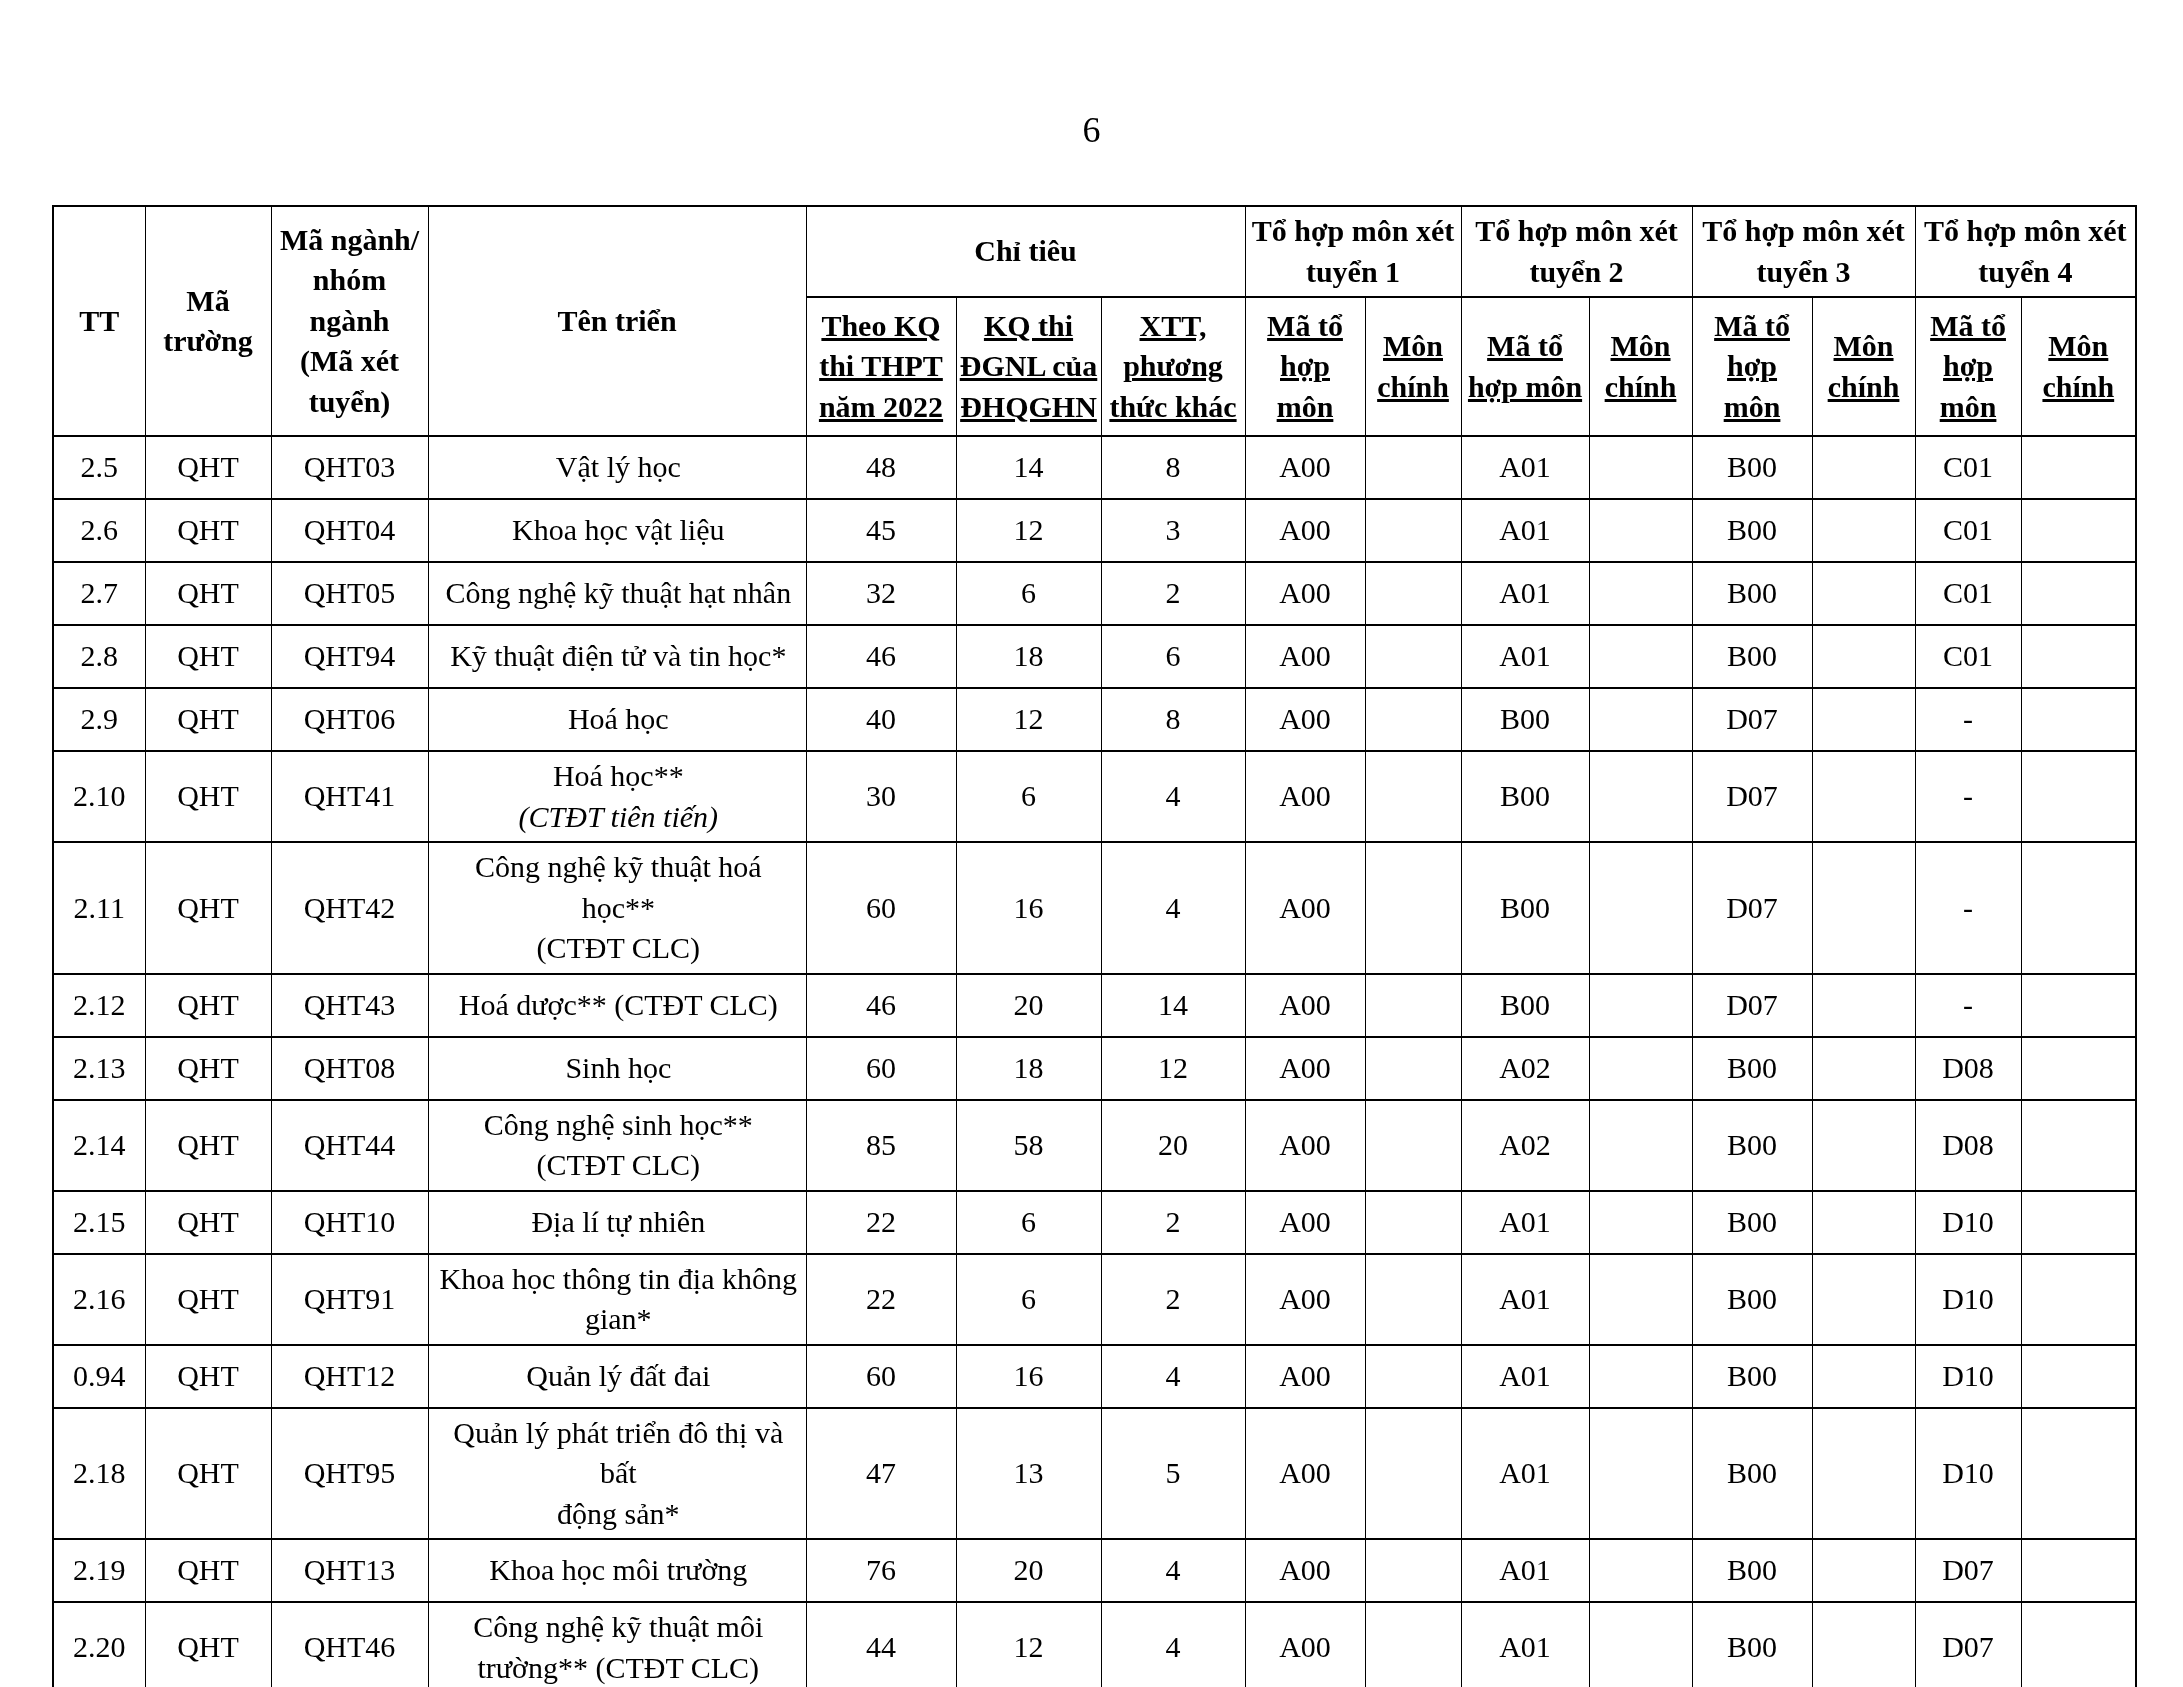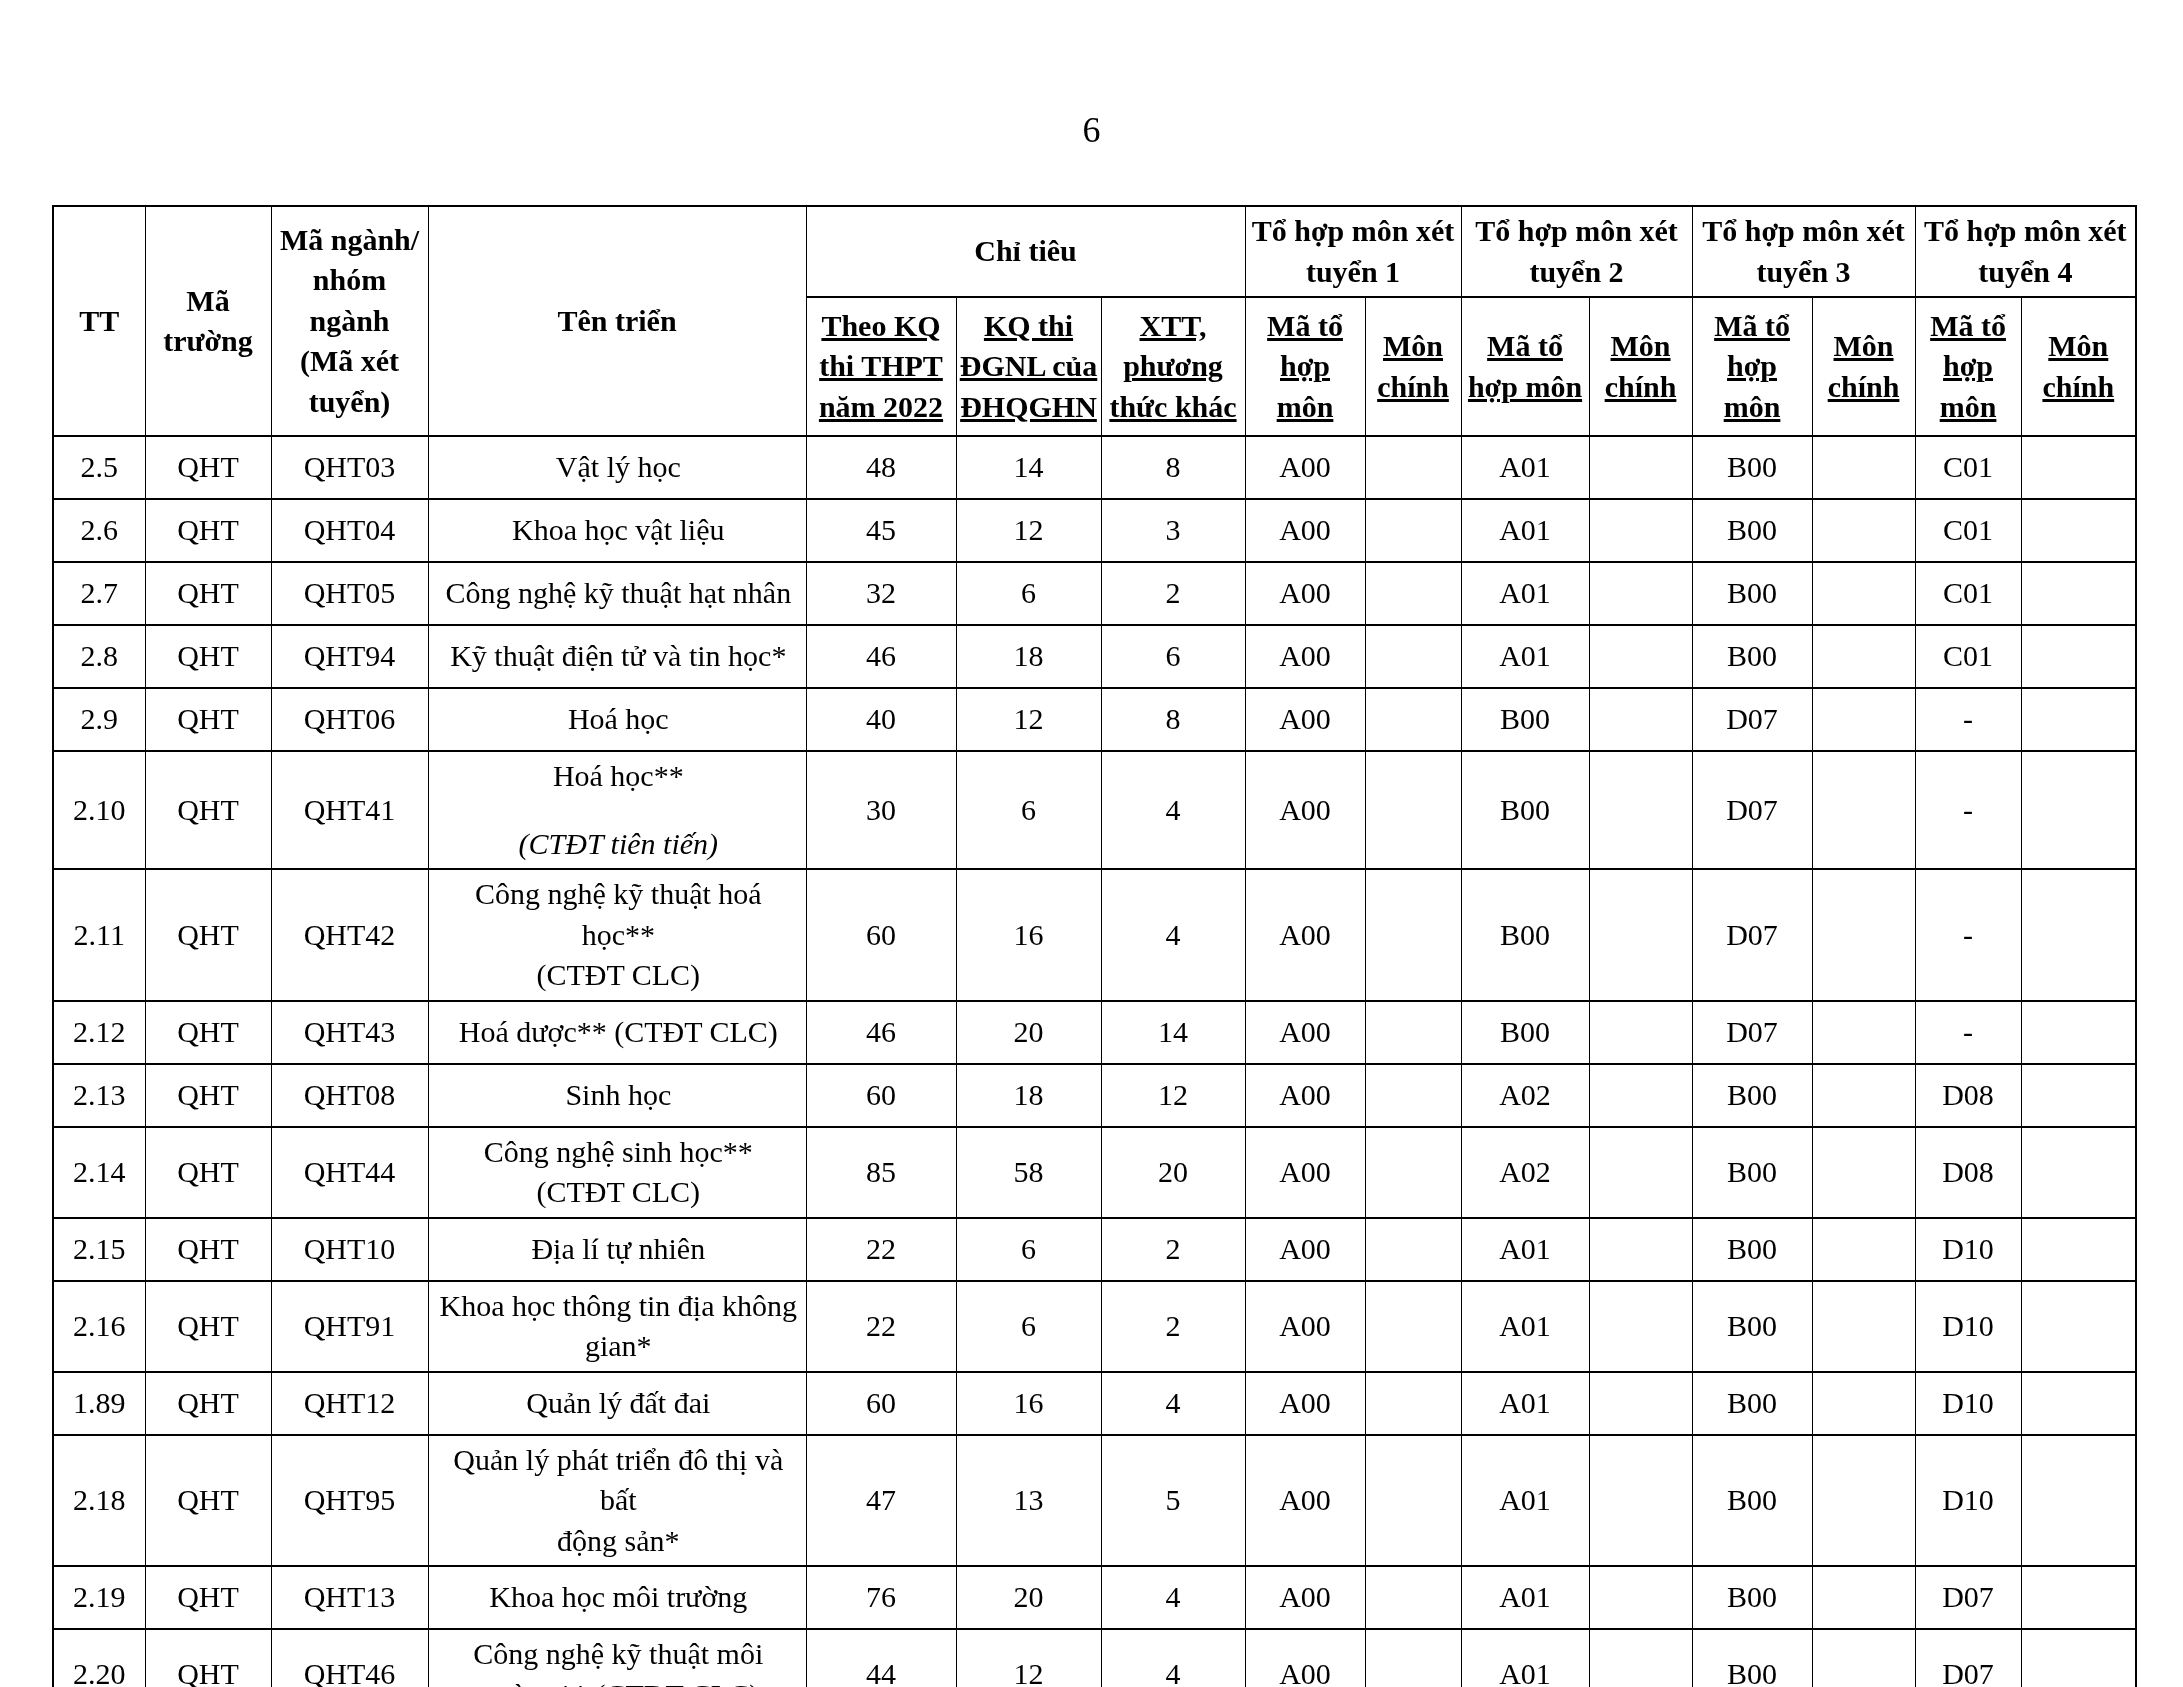--- a/index.html
+++ b/index.html
@@ -45,21 +45,21 @@
   }
   tr.tier1 { height: 83px; }
   tr.tier2 { height: 139px; text-decoration: underline; }
   tbody tr { height: 63px; }
   td.name {
     text-align: center;
     padding-left: 10.6px;
     padding-right: 8px;
   }
   td.name .line { display: block; }
-  td.name .italic { font-style: italic; margin-top: 27px; }
+  td.name .italic { font-style: italic; }
 </style>
 </head>
 <body>
 
 <div class="page">
 
   <div class="page-number">6</div>
 
   <table class="quota">
     <colgroup>
@@ -354,21 +354,21 @@
           <td>A00</td>
           <td></td>
           <td>A01</td>
           <td></td>
           <td>B00</td>
           <td></td>
           <td>D10</td>
           <td></td>
         </tr>
         <tr>
-          <td>1.89</td>
+          <td>0.94</td>
           <td>QHT</td>
           <td>QHT12</td>
           <td class="name">
             <span class="line">Quản lý đất đai</span>
           </td>
           <td>60</td>
           <td>16</td>
           <td>4</td>
           <td>A00</td>
           <td></td>

